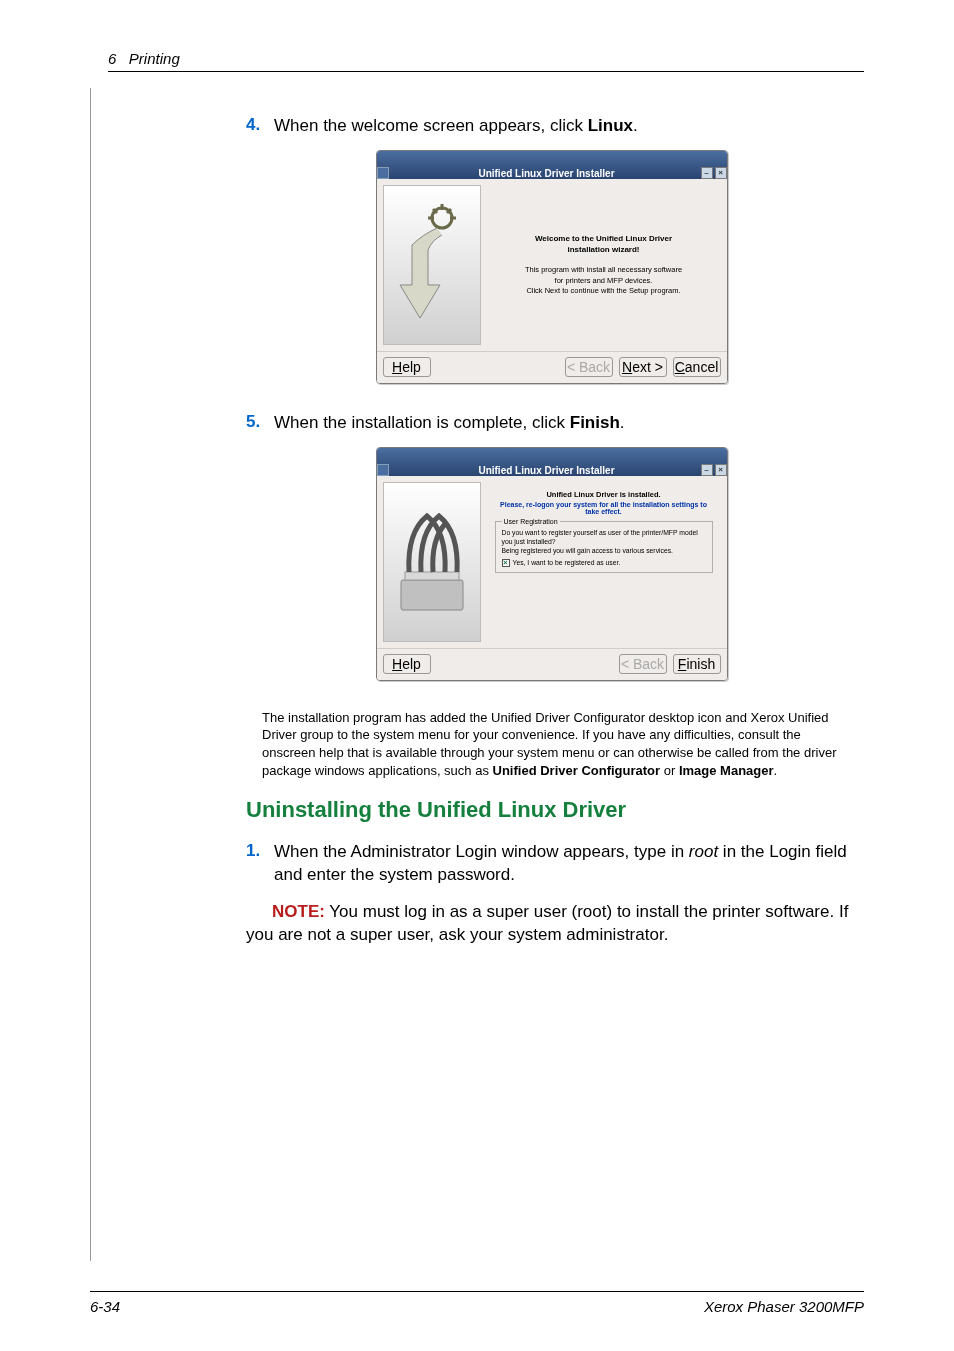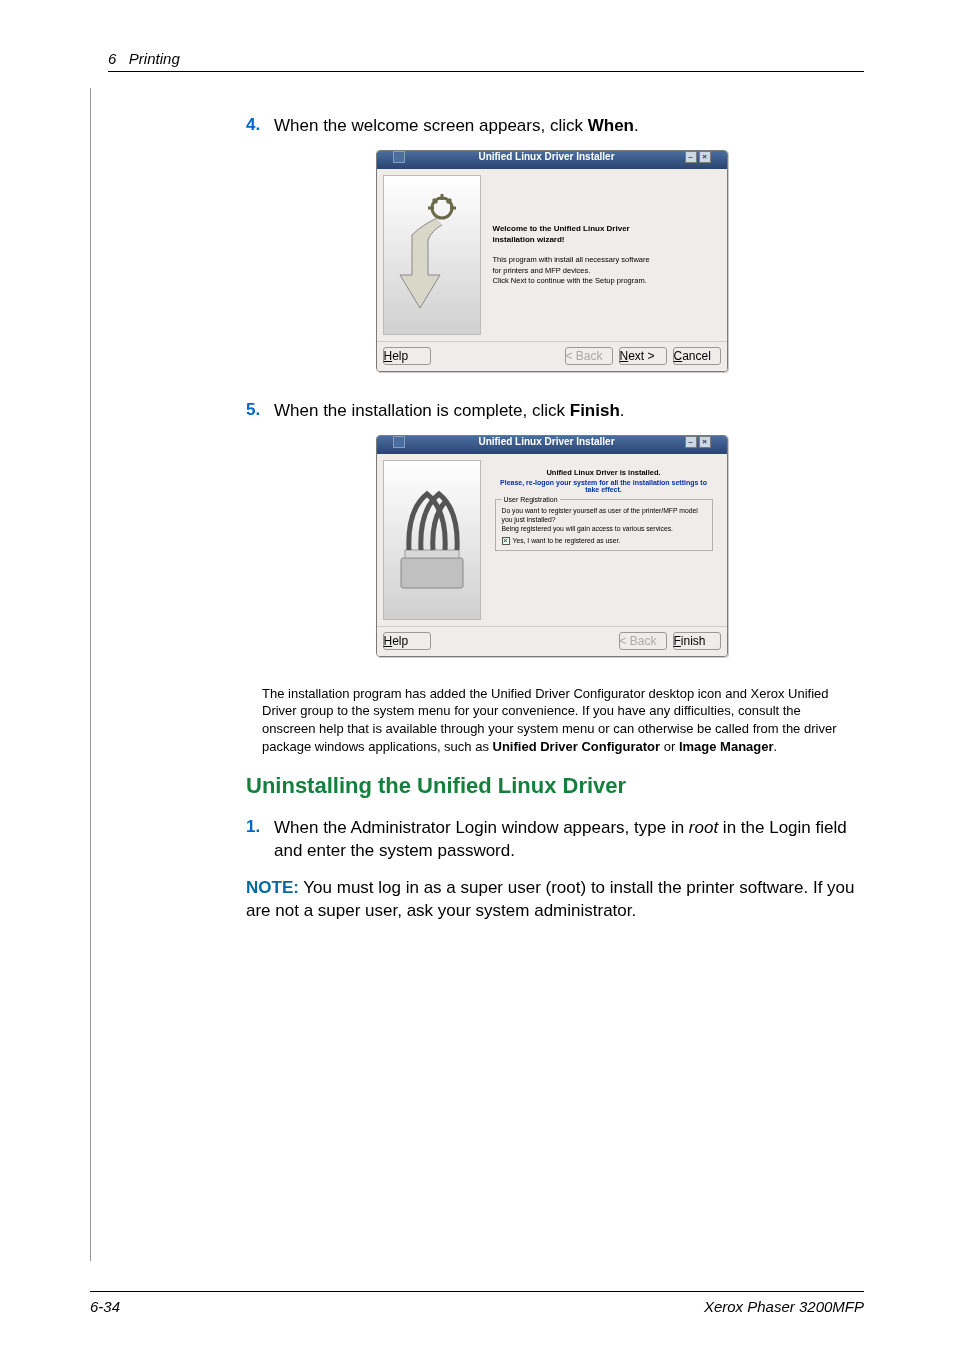--- a/index.html
+++ b/index.html
@@ -70,24 +70,24 @@
     border-radius: 4px;
     overflow: hidden;
     box-shadow: 1px 1px 0 #ccc;
     font-family: Arial, Helvetica, sans-serif;
   }
   .dlg-titlebar {
     background: linear-gradient(#4a6ea0, #2a4470);
     color: #fff;
     font-weight: bold;
     font-size: 10px;
-    height: 18px;
-    display: flex;
-    align-items: flex-start;
-    padding: 0 16px;
+    height: 28px;
+    display: flex;
+    align-items: flex-end;
+    padding: 0 0;
   }
   .dlg-icon {
     width: 12px; height: 12px; background: #4a6ea0; border: 1px solid #859db8; margin-right: 4px;
   }
   .dlg-title-txt { flex: 1; text-align: center; }
   .dlg-winbtns { display: flex; gap: 2px; }
   .dlg-winbtn {
     width: 12px; height: 12px; background: #cbd8e6; color: #333; border: 1px solid #7a7a7a;
     font-size: 8px; line-height: 10px; text-align: center;
   }
@@ -110,20 +110,21 @@
   }
   .dlg-left svg { width: 80px; height: 130px; }
   .dlg2-left-svg svg { width: 86px; height: 120px; }
   .dlg-right {
     flex: 1;
     display: flex;
     flex-direction: column;
     justify-content: center;
     padding: 4px 6px;
     font-size: 8px;
+    text-align: center;
   }
   .dlg-right .bold-msg {
     font-weight: bold;
     margin-bottom: 10px;
     line-height: 1.4;
   }
   .dlg-right .sub-msg {
     line-height: 1.4;
     font-size: 7.5px;
   }
@@ -132,24 +133,24 @@
     border-top: 1px solid #d0ccc8;
     display: flex;
     align-items: center;
     justify-content: space-between;
     padding: 5px 6px 6px 6px;
   }
   .dlg-btn {
     background: #efece9;
     border: 1px solid #999;
     border-radius: 3px;
-    font-size: 12px;
+    font-size: 14px;
     padding: 1px 0;
     width: 48px;
-    text-align: left;
+    text-align: center;
     cursor: pointer;
   }
   .dlg-btn.disabled {
     color: #aaa;
     cursor: default;
   }
   .dlg-footer .right-group {
     display: flex;
     gap: 6px;
   }
@@ -191,21 +192,21 @@
     color: #15803d;
     font-size: 22px;
     font-weight: bold;
     margin: 18px 0 18px 0;
   }
   .note-para {
     font-size: 17px;
     line-height: 1.35;
     margin-top: 14px;
   }
-  .note-label { color: #0369a1; font-weight: bold; }
+  .note-label { color: #b91c1c; font-weight: bold; margin-left: 26px; }
   .bold { font-weight: bold; }
   .italic { font-style: italic; }
   .footer {
     position: absolute;
     bottom: 36px;
     left: 90px;
     right: 90px;
     border-top: 1px solid #000;
     padding-top: 6px;
     display: flex;
@@ -225,21 +226,21 @@
     </div>
   </div>
 
   <div class="left-rule"></div>
 
   <div class="content">
 
     <div class="step">
       <div class="step-num">4.</div>
       <div class="step-text">
-        <span>When the welcome screen appears, click </span><span class="bold">When</span><span>.</span>
+        <span>When the welcome screen appears, click </span><span class="bold">Linux</span><span>.</span>
       </div>
     </div>
 
     <div class="dialog-container">
       <div class="dialog">
         <div class="dlg-titlebar">
           <div class="dlg-icon"></div>
           <div class="dlg-title-txt">Unified Linux Driver Installer</div>
           <div class="dlg-winbtns">
             <div class="dlg-winbtn">–</div>

